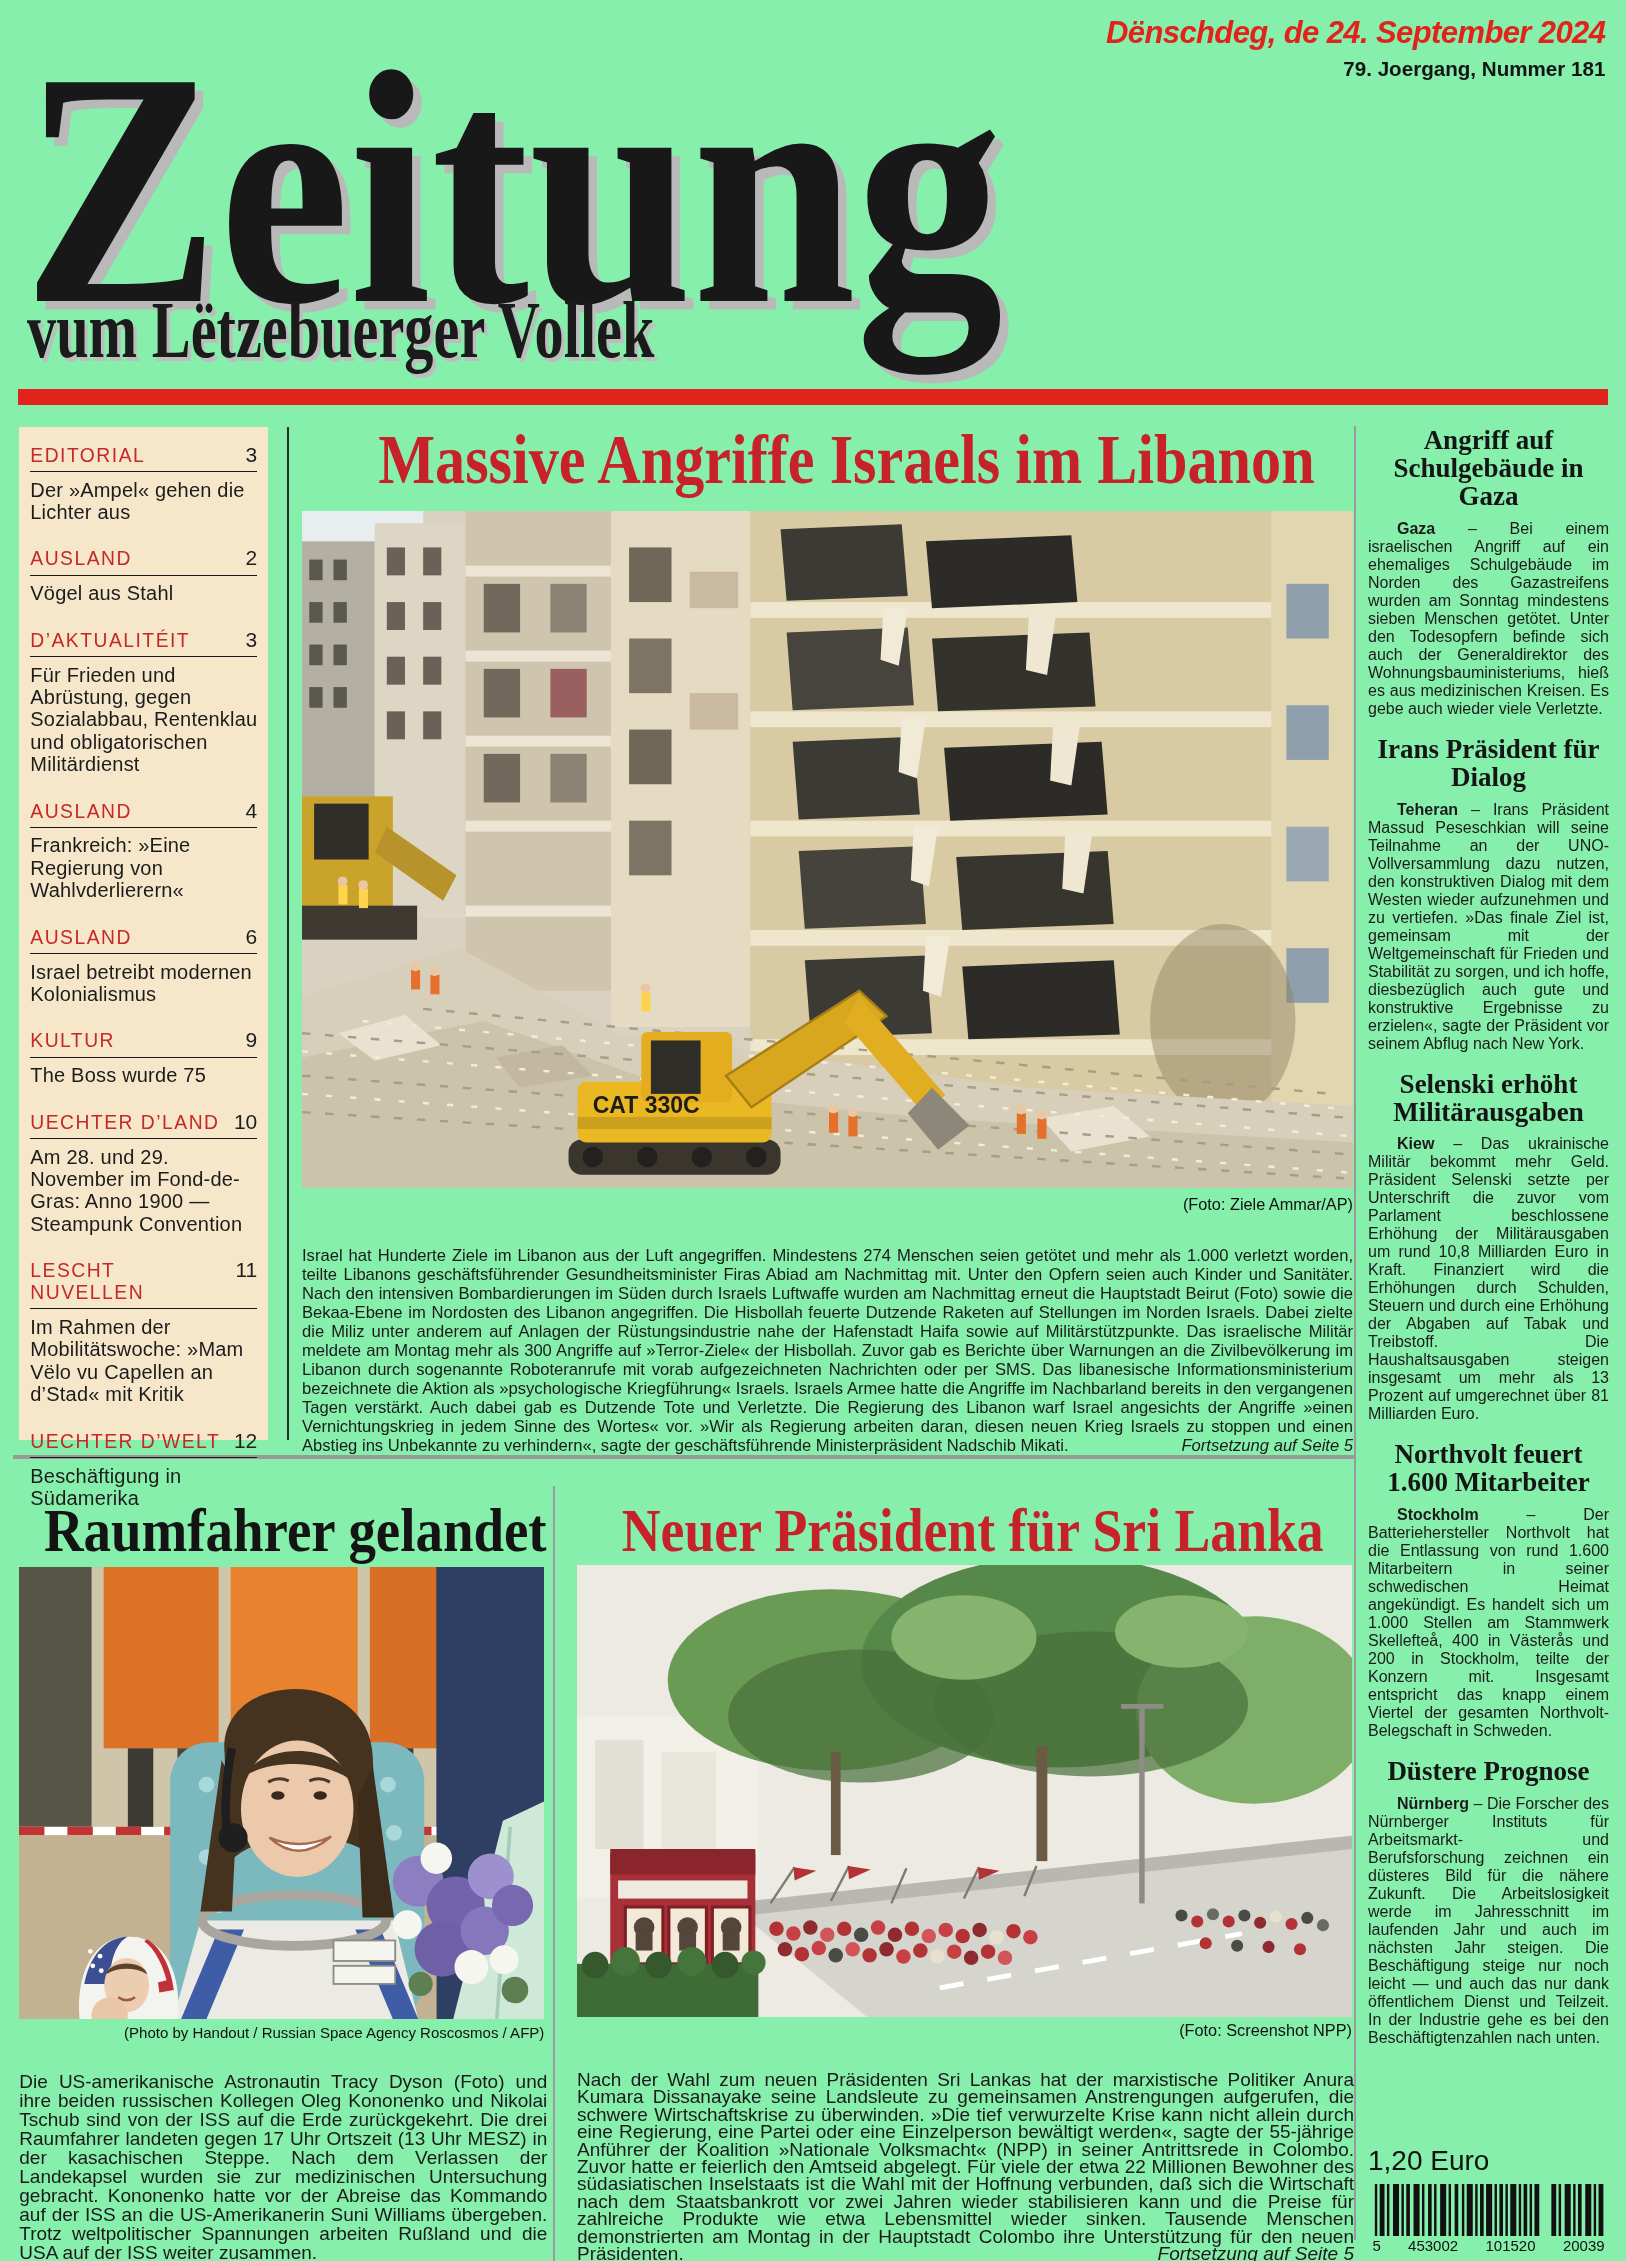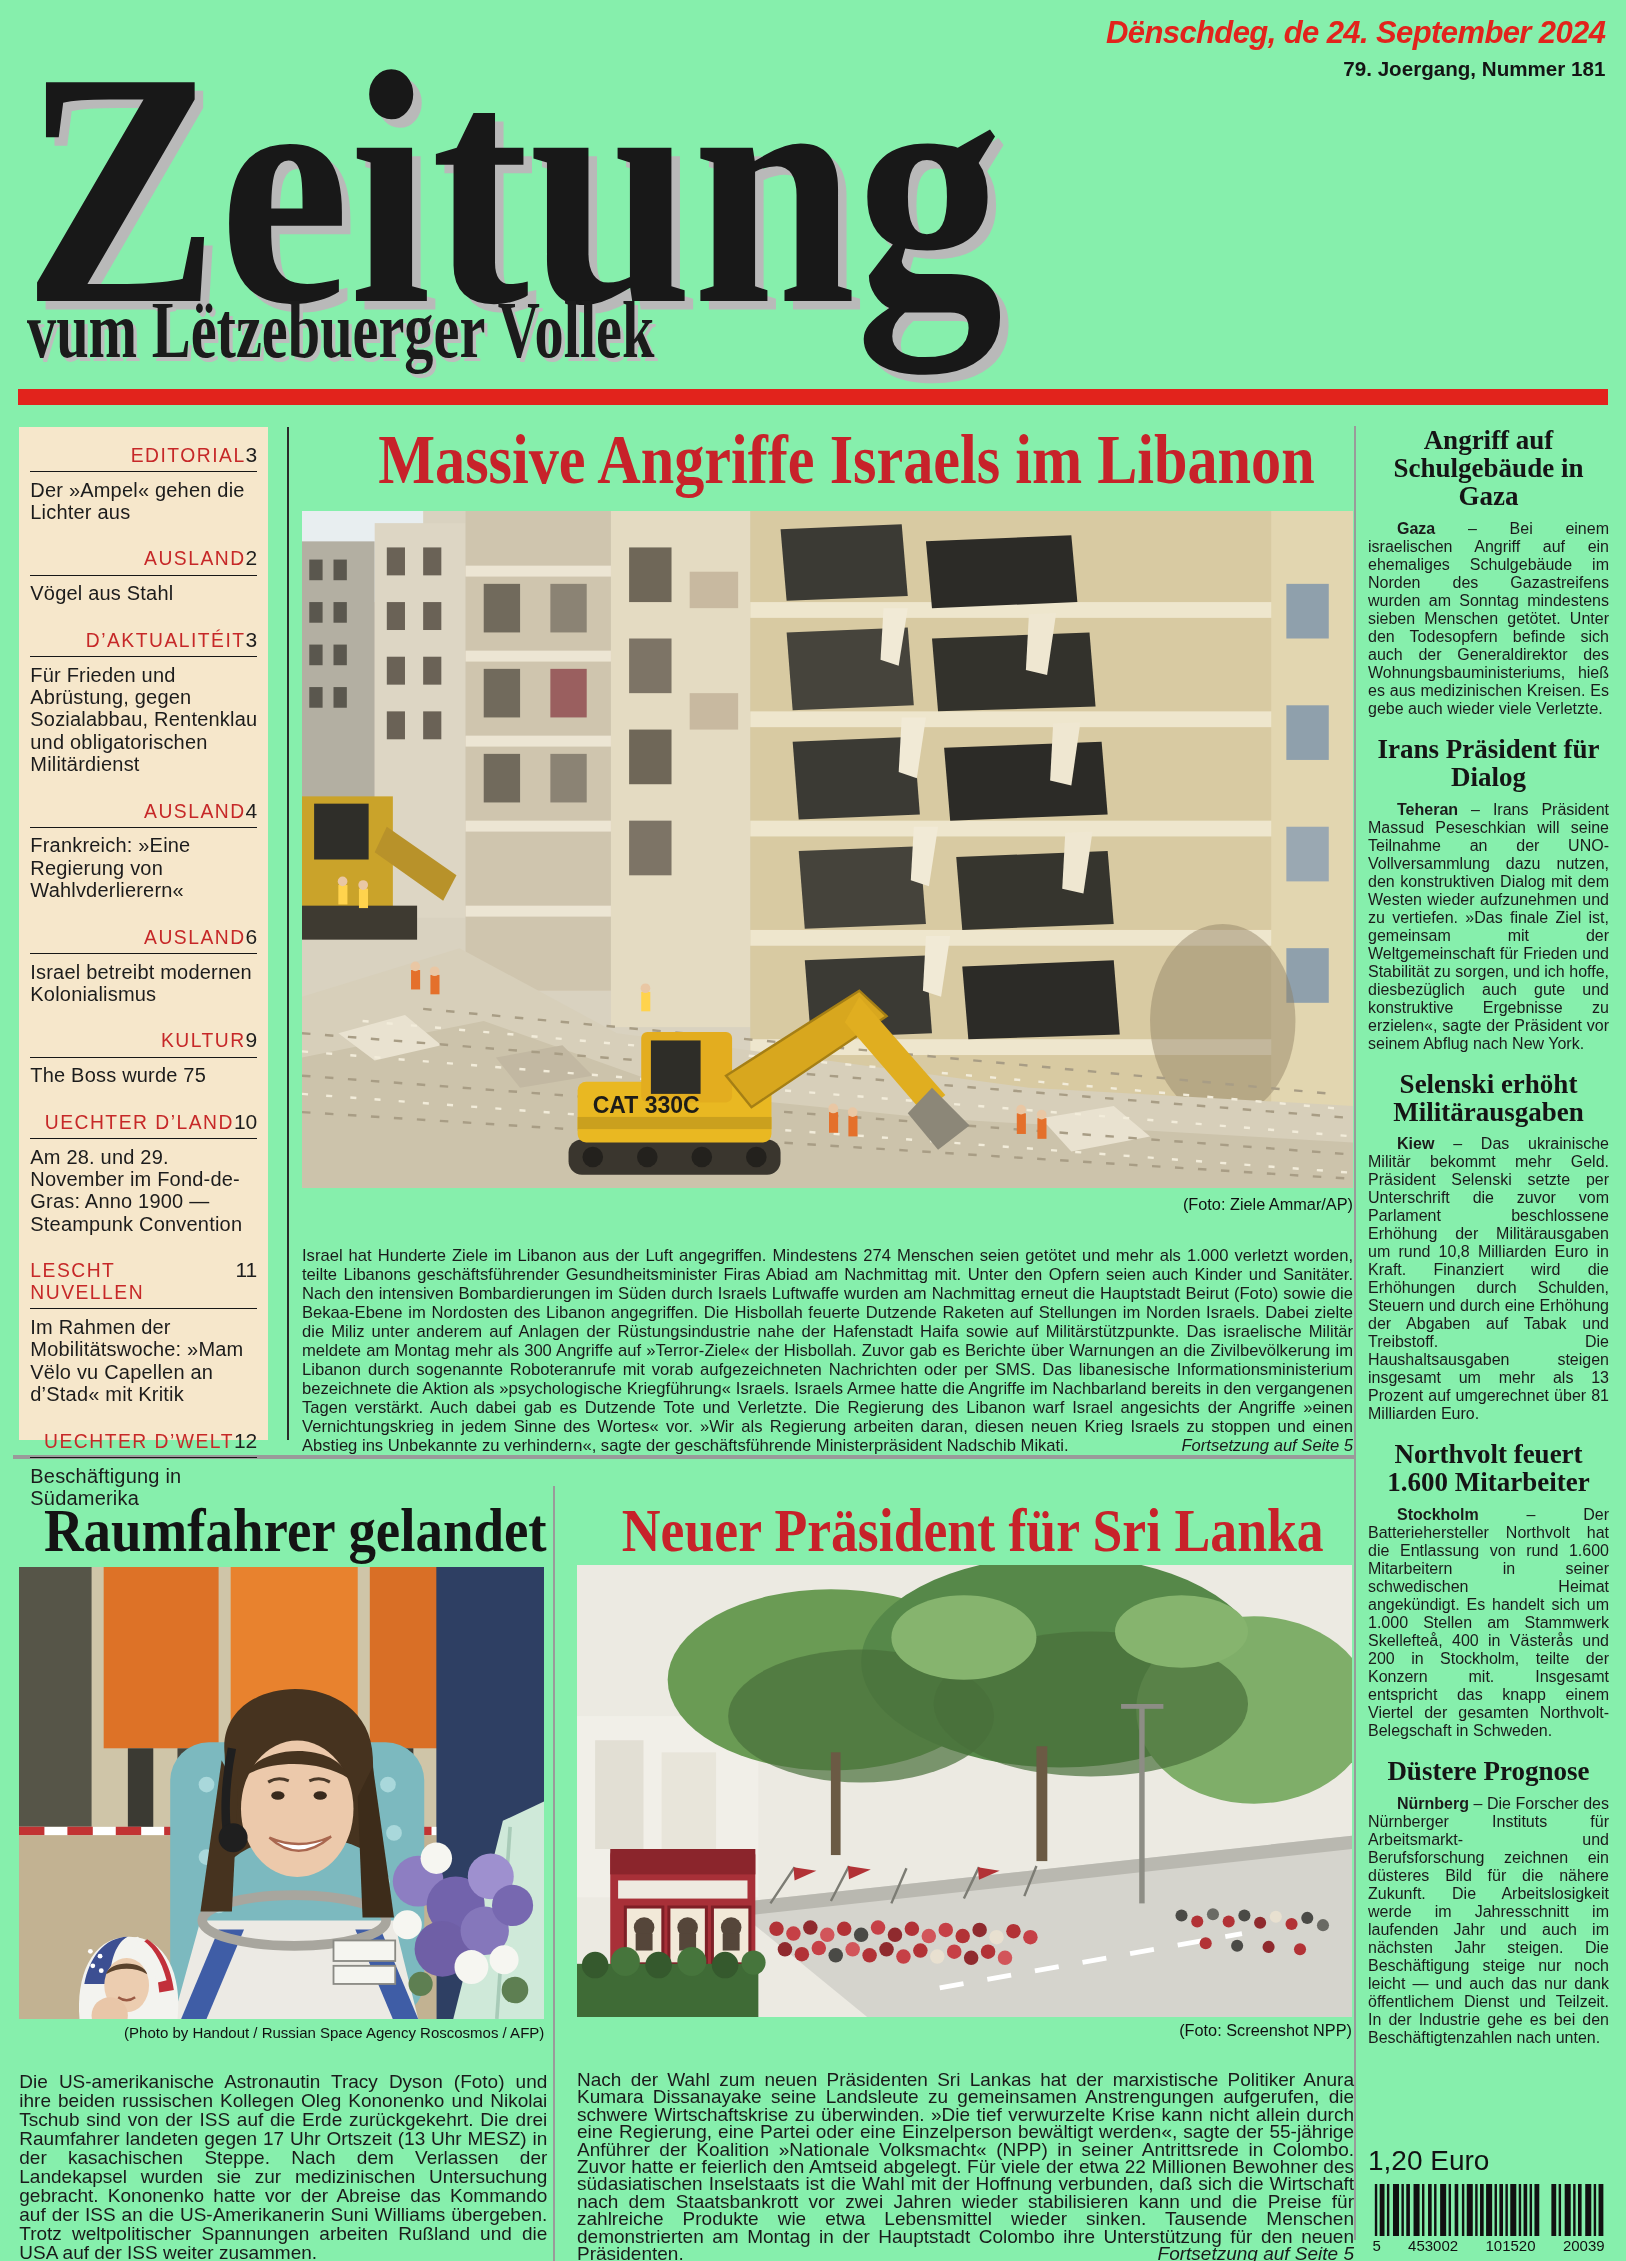--- a/index.html
+++ b/index.html
@@ -14,21 +14,21 @@
     font-weight:bold;font-size:81px;color:#1b1b1b;white-space:nowrap;
     transform:scaleX(.72);transform-origin:left top;text-shadow:4.8px 4.2px 0 #bdbdbd;}
   .date-line{right:20.6px;top:14.5px;font-size:31px;font-weight:bold;font-style:italic;
     color:#e2231c;letter-spacing:-0.6px;}
   .issue-line{right:20.6px;top:57px;font-size:20.6px;font-weight:bold;color:#141414;}
   .red-bar{left:18px;top:389px;width:1590px;height:16.3px;background:#e2231c;}
   
   .index{left:19.3px;top:427px;width:249px;height:1013px;background:#f6e7cb;
     padding:15.7px 11px;box-sizing:border-box;}
   .idx-sec{margin-bottom:23px;}
-  .idx-head{display:flex;justify-content:flex-end;align-items:baseline;
+  .idx-head{display:flex;justify-content:space-between;align-items:baseline;
     border-bottom:1.8px solid #171717;padding-bottom:4.2px;margin-bottom:6.7px;}
   .idx-label{color:#c62828;font-size:19.3px;letter-spacing:1.5px;}
   .idx-page{color:#1e1e1e;font-size:21px;}
   .idx-desc{font-size:20px;line-height:22.4px;color:#1c1c1c;letter-spacing:0.2px;}
   
   .vr-sidebar{left:287px;top:427px;width:1.8px;height:1013px;background:#2b2b2b;}
   .vr-right{left:1354px;top:426px;width:2.4px;height:1814px;background:#9a9a9a;}
   .vr-bottom{left:553px;top:1486px;width:1.8px;height:775px;background:#9a9a9a;}
   .hr-main{left:13.3px;top:1455px;width:1341px;height:4.2px;background:#9a9a9a;}
   

